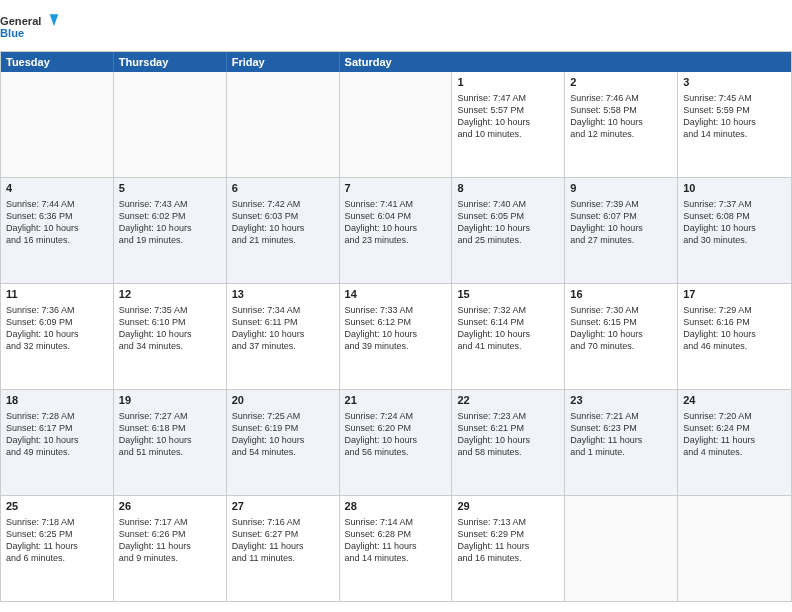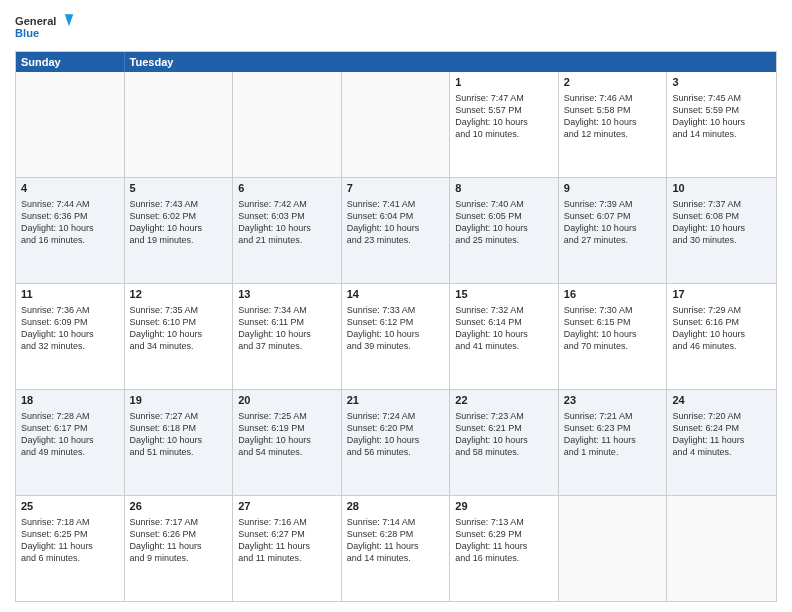--- a/index.html
+++ b/index.html
@@ -6,21 +6,21 @@
     body {
       font-family: Arial, sans-serif;
       background: #fff;
       width: 792px;
       height: 612px;
       overflow: hidden;
     }
     .page {
       width: 792px;
       height: 612px;
-      padding: 10px 15px;
+      padding: 10px 0;
       display: flex;
       flex-direction: column;
     }
     .header {
       display: flex;
       justify-content: space-between;
       align-items: flex-start;
       margin-bottom: 6px;
     }
     .logo {
@@ -104,22 +104,24 @@
   </svg>
 </div>
     <div class="title-block">
       <h1></h1>
       <p></p>
     </div>
   </div>
 
   <div class="calendar">
     <div class="cal-header-row">
-    <div class="cal-header-cell">Sunday</div>
         <div class="cal-header-cell">Tuesday</div>
+        <div class="cal-header-cell">Thursday</div>
+        <div class="cal-header-cell">Friday</div>
+        <div class="cal-header-cell">Saturday</div>
       </div>
     <div class="cal-body">
     <div class="cal-week">
           <div class="cal-cell empty"></div>
           <div class="cal-cell empty"></div>
           <div class="cal-cell empty"></div>
           <div class="cal-cell empty"></div>
           <div class="cal-cell"><span class="day-num">1</span><span>Sunrise: 7:47 AM</span><br><span>Sunset: 5:57 PM</span><br><span>Daylight: 10 hours</span><br><span>and 10 minutes.</span><br></div>
           <div class="cal-cell"><span class="day-num">2</span><span>Sunrise: 7:46 AM</span><br><span>Sunset: 5:58 PM</span><br><span>Daylight: 10 hours</span><br><span>and 12 minutes.</span><br></div>
           <div class="cal-cell"><span class="day-num">3</span><span>Sunrise: 7:45 AM</span><br><span>Sunset: 5:59 PM</span><br><span>Daylight: 10 hours</span><br><span>and 14 minutes.</span><br></div>

